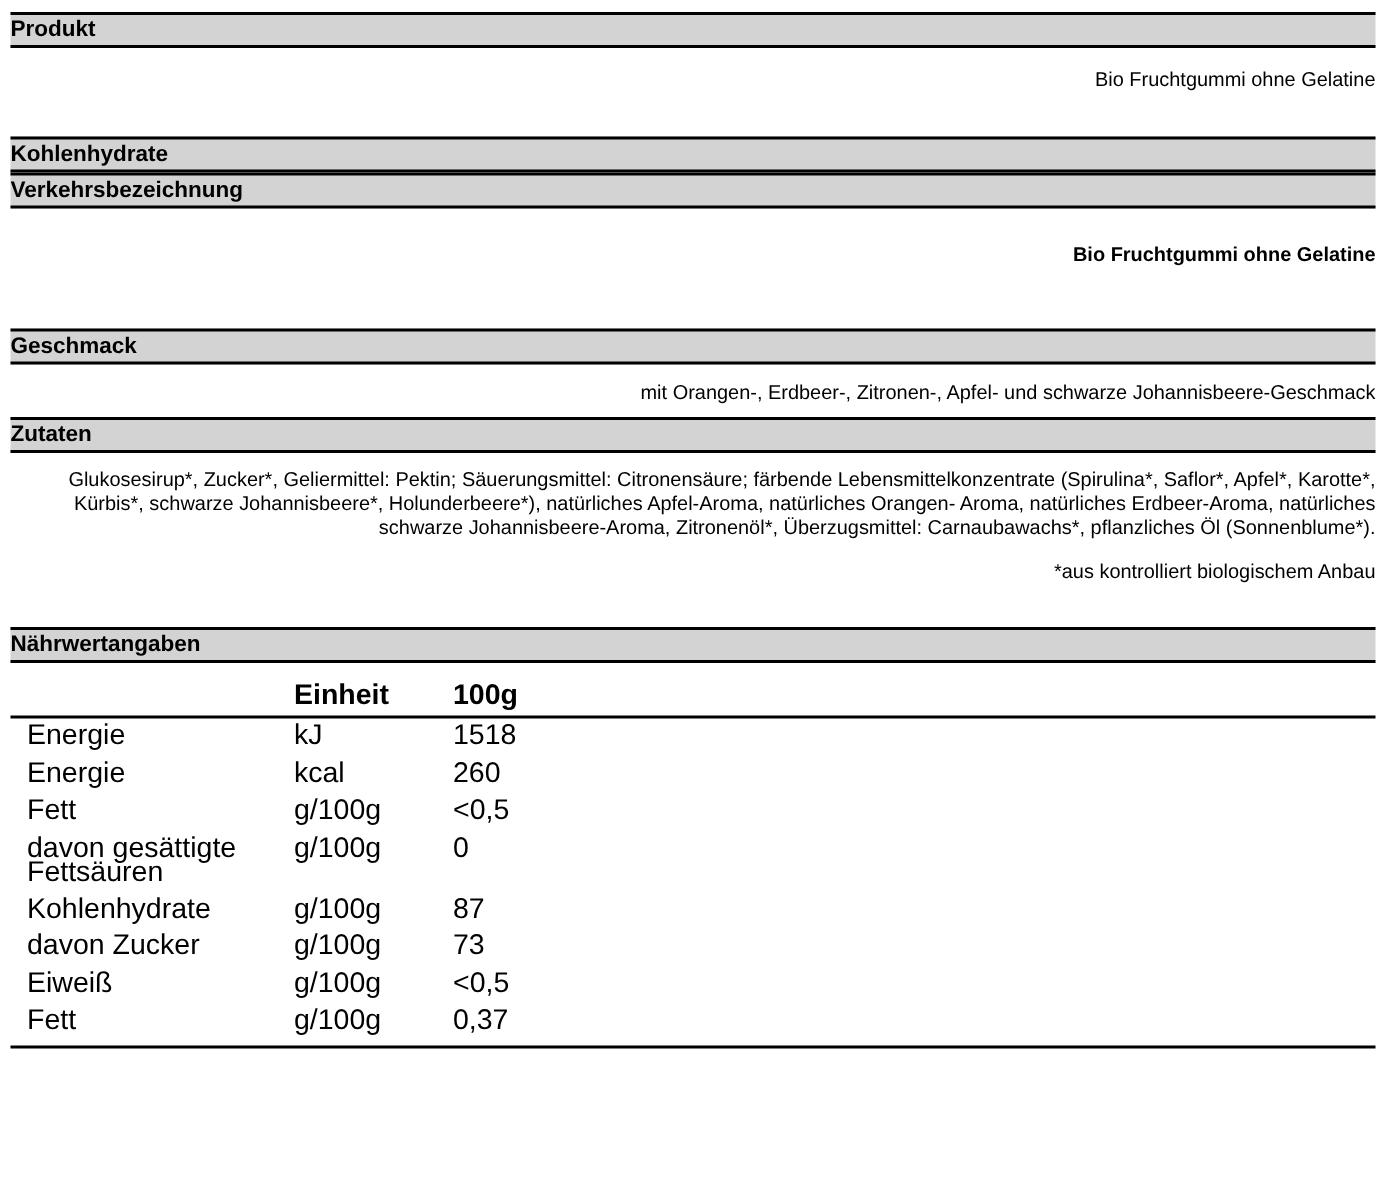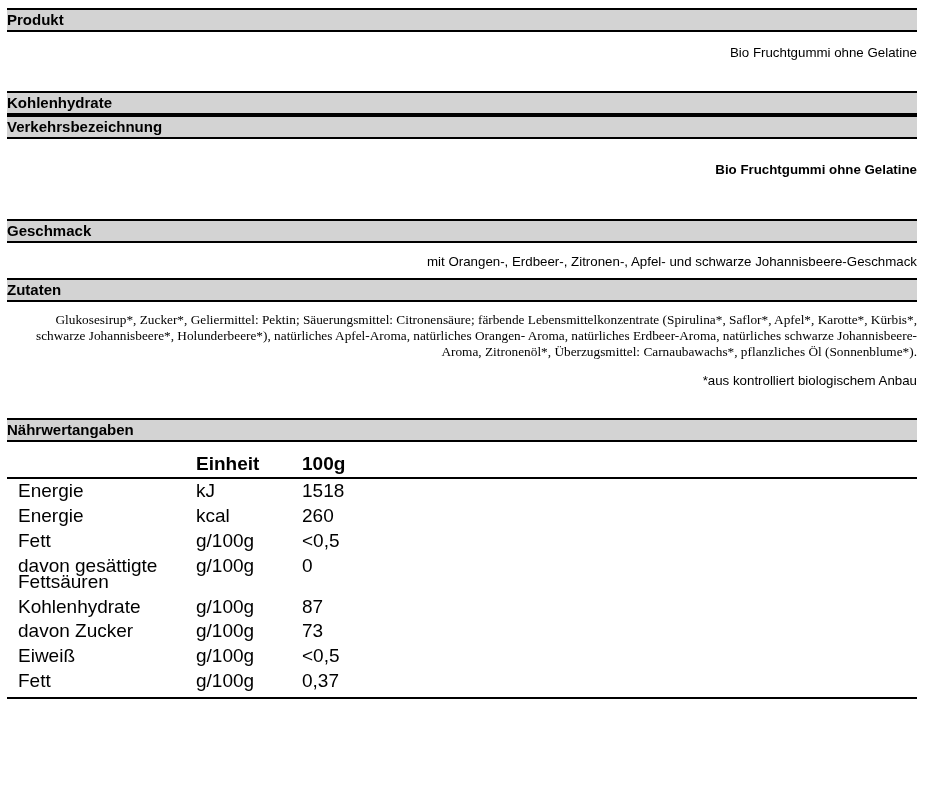--- a/index.html
+++ b/index.html
@@ -29,21 +29,21 @@
     font-size: 13.3px;
     line-height: 17px;
     padding-left: 11px;
     margin: 0;
     text-align: right;
   }
   .p-produkt       { margin: 12px 0 30px; }
   .p-artikel       { margin: 9px 0 10px; }
   .p-verkehr       { margin: 22px 0 41px; font-weight: bold; }
   .p-geschmack     { margin: 10px 0 8px; }
-  .p-zutaten       { margin: 10px 0 0; line-height: 16px; font-family: Liberation Serif, serif; }
+  .p-zutaten       { margin: 10px 0 0; line-height: 16px; }
   .p-zutaten-note  { margin: 12px 0 29px; }
 
   
   .ntable {
     margin-top: 14px;
     border-bottom: 2px solid #000;
     padding-bottom: 4px;
     font-size: 19px;
   }
   .thead {

